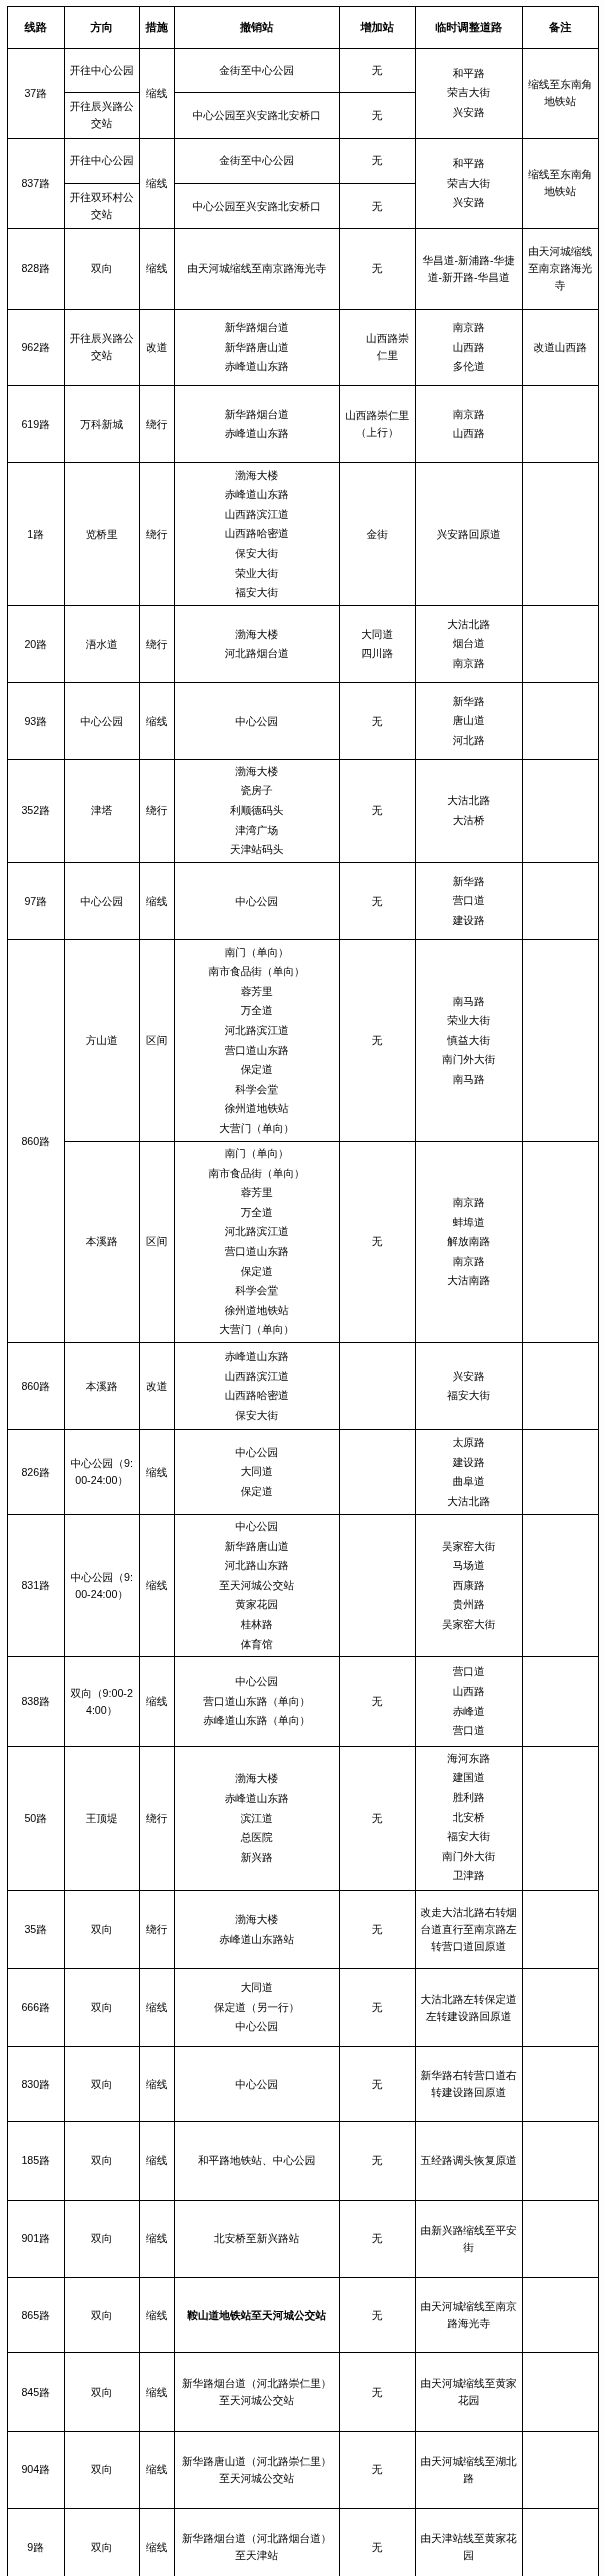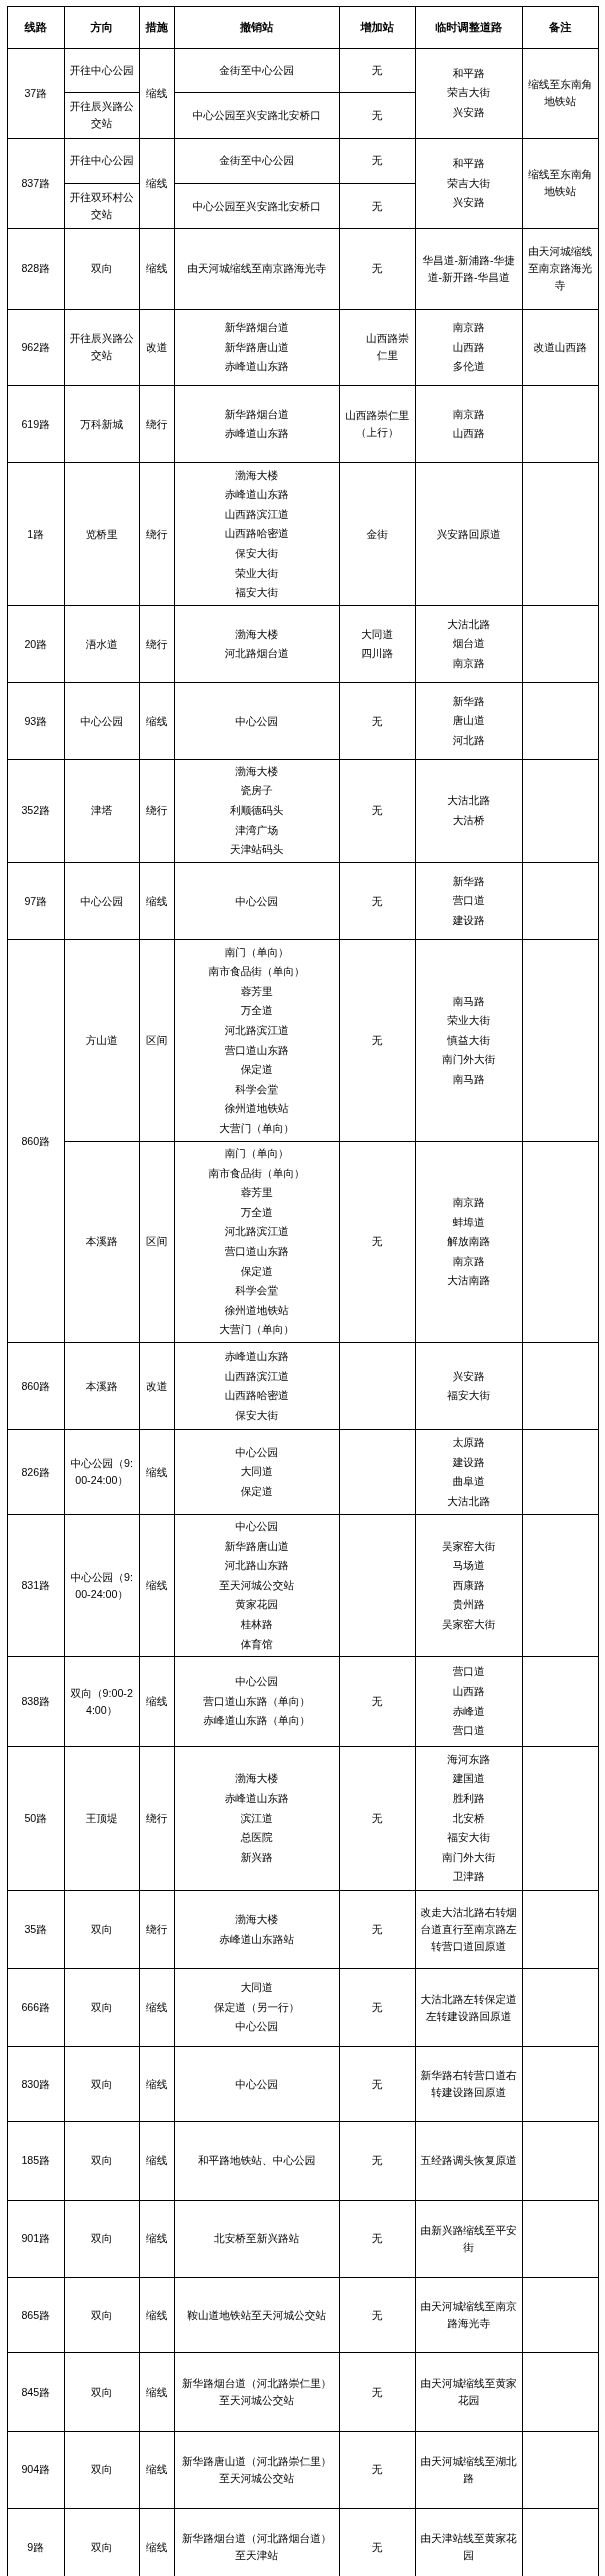--- a/index.html
+++ b/index.html
@@ -358,21 +358,21 @@
           <td style="height: 139px;">王顶堤</td>
           <td style="height: 139px;">绕行</td>
           <td style="height: 139px;">
             <div class="line">渤海大楼</div>
             <div class="line">赤峰道山东路</div>
             <div class="line">滨江道</div>
             <div class="line">总医院</div>
             <div class="line">新兴路</div>
           </td>
           <td style="height: 139px;">无</td>
-          <td style="height: 139px;">
+          <td style="height: 139px; font-family: Liberation Mono, monospace;">
             <div class="line">海河东路</div>
             <div class="line">建国道</div>
             <div class="line">胜利路</div>
             <div class="line">北安桥</div>
             <div class="line">福安大街</div>
             <div class="line">南门外大街</div>
             <div class="line">卫津路</div>
           </td>
           <td style="height: 139px;"></td>
         </tr>
@@ -425,21 +425,21 @@
           <td style="height: 72px;">缩线</td>
           <td style="height: 72px;">北安桥至新兴路站</td>
           <td style="height: 72px;">无</td>
           <td style="height: 72px;">由新兴路缩线至平安街</td>
           <td style="height: 72px;"></td>
         </tr>
         <tr>
           <td style="height: 70px;">865路</td>
           <td style="height: 70px;">双向</td>
           <td style="height: 70px;">缩线</td>
-          <td style="height: 70px;">鞍山道地铁站至天河城公交站</td>
+          <td style="height: 70px; font-weight: bold;">鞍山道地铁站至天河城公交站</td>
           <td style="height: 70px;">无</td>
           <td style="height: 70px;">由天河城缩线至南京路海光寺</td>
           <td style="height: 70px;"></td>
         </tr>
         <tr>
           <td style="height: 73px;">845路</td>
           <td style="height: 73px;">双向</td>
           <td style="height: 73px;">缩线</td>
           <td style="height: 73px;">新华路烟台道（河北路崇仁里）至天河城公交站</td>
           <td style="height: 73px;">无</td>

